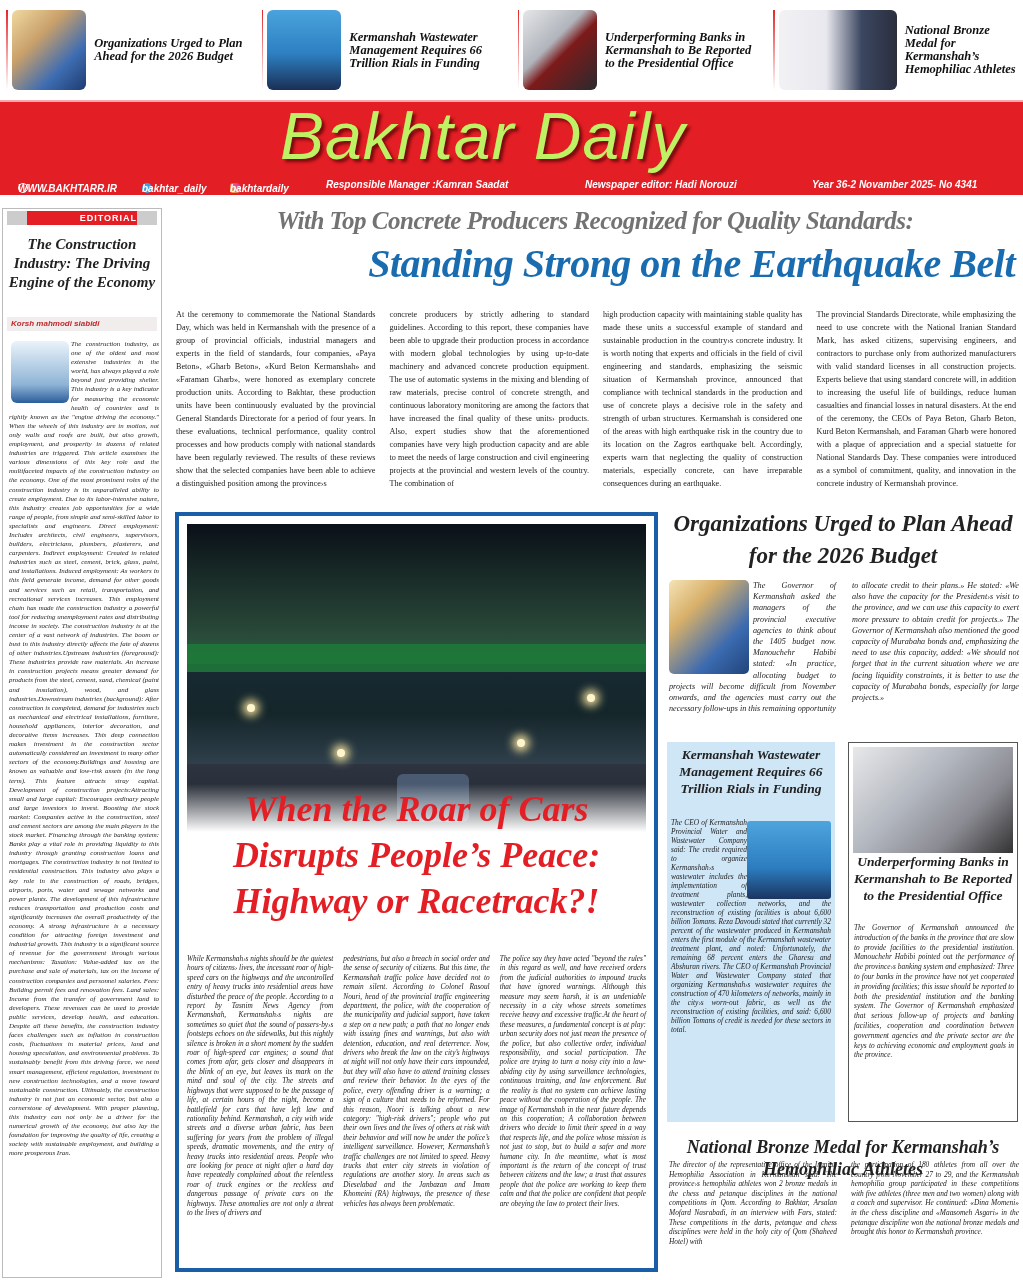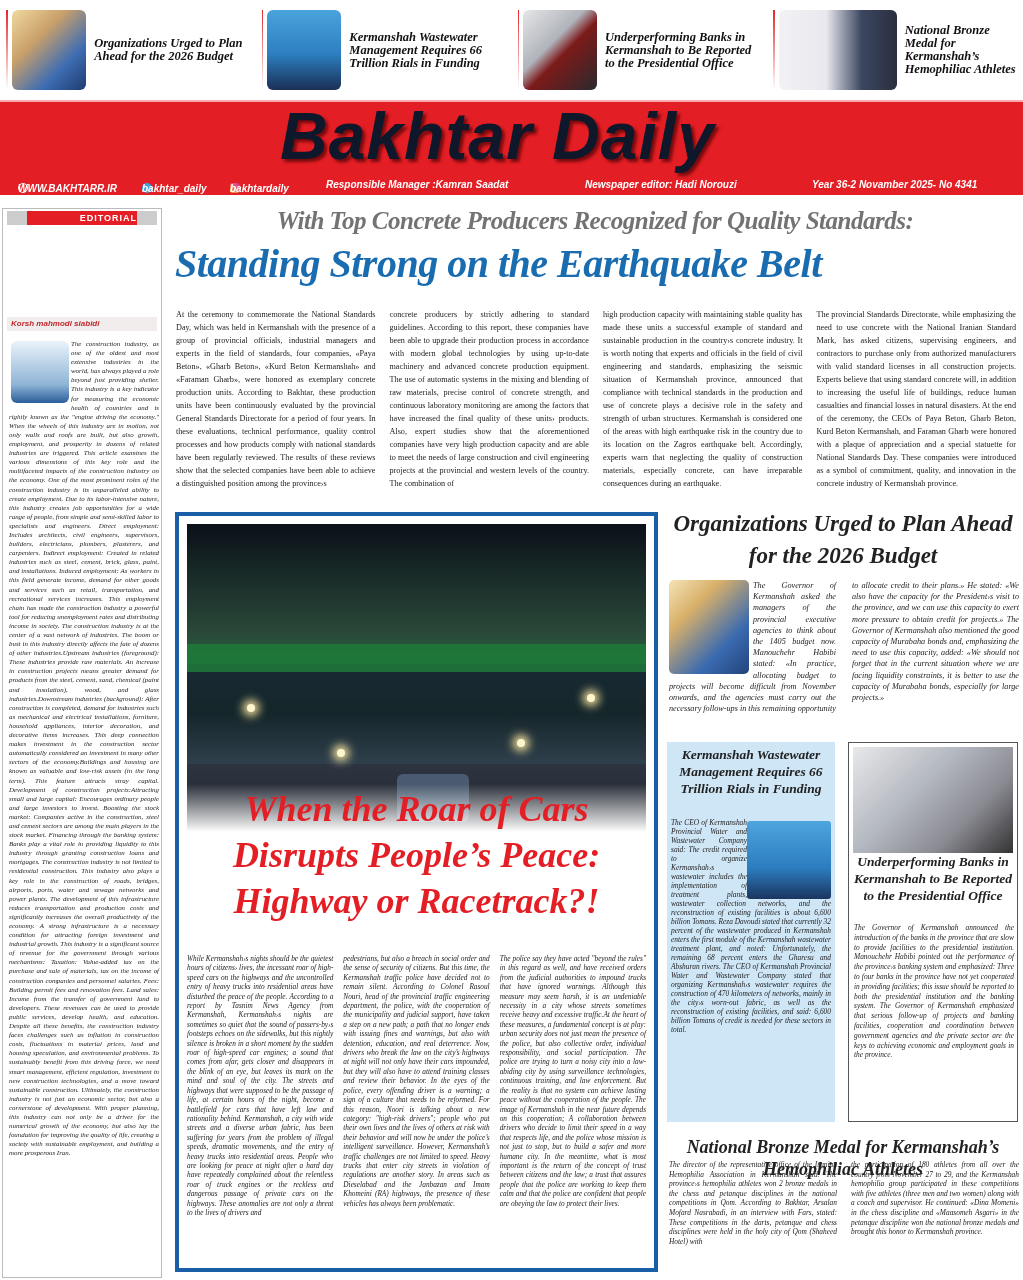--- a/index.html
+++ b/index.html
@@ -3,34 +3,34 @@
 <meta charset="utf-8">
 <style>
 *{box-sizing:border-box;margin:0;padding:0}
 body{width:1023px;height:1280px;background:#fff;font-family:"Liberation Serif",serif;color:#222;position:relative;overflow:hidden}
 .teasers{position:absolute;top:0;left:0;width:1023px;height:100px;display:flex}
 .teaser{flex:1;display:flex;align-items:center;padding:6px 4px 6px 6px;position:relative}
 .teaser .bar{width:4px;height:80px;background:linear-gradient(#e3262a,#fff);margin-right:4px}
 .teaser .thumb{width:74px;height:80px;border-radius:6px;flex:none;position:relative;overflow:hidden}
 .teaser .ttl{font-family:"Liberation Serif",serif;font-weight:bold;font-style:italic;font-size:12.5px;line-height:13px;color:#111;margin-left:8px}
 .masthead{position:absolute;top:100px;left:0;width:1023px;height:95px;background:#e31e24;border-top:2px solid #f7a9ab}
-.logo{position:absolute;left:280px;top:-4px;font-family:"Liberation Sans",sans-serif;font-weight:bold;font-style:italic;font-size:66px;color:#0f172a;letter-spacing:1px;text-shadow:3px 3px 3px #7a0b0e}
+.logo{position:absolute;left:280px;top:-4px;font-family:"Liberation Sans",sans-serif;font-weight:normal;font-style:italic;font-size:66px;color:#bef264;letter-spacing:1px;text-shadow:3px 3px 3px #7a0b0e}
 .mastinfo{position:absolute;top:73px;left:0;width:1023px;height:20px;font-family:"Liberation Sans",sans-serif;font-style:italic;font-size:10px;color:#fff;font-weight:bold}
 .mastinfo span{position:absolute;top:4px;white-space:nowrap}
 .ico{display:inline-block;width:10px;height:10px;border-radius:50%;vertical-align:-1px;margin-right:3px}
 .sidebar{position:absolute;top:208px;left:2px;width:160px;height:1070px;border:1px solid #bbb;background:#fff}
 .ed-tag{position:absolute;top:2px;left:4px;right:4px;height:14px;background:#ccc;display:flex;justify-content:center}
 .ed-tag div{background:#e31e24;color:#fff;font-family:"Liberation Sans",sans-serif;font-size:9px;font-weight:bold;width:110px;text-align:right;line-height:14px;letter-spacing:1px}
 .ed-title{position:absolute;top:26px;left:4px;width:150px;text-align:center;font-weight:bold;font-style:italic;font-size:15px;line-height:19px}
 .ed-author{position:absolute;top:108px;left:4px;width:150px;height:14px;background:#f1eded;color:#c0282d;font-family:"Liberation Sans",sans-serif;font-size:8px;font-weight:bold;font-style:italic;padding-left:4px;line-height:14px}
 .ed-photo{position:absolute;top:132px;left:8px;width:58px;height:62px;border-radius:6px;background:linear-gradient(#eaf3fa,#8fb4d6 70%,#2a5d9a)}
 .ed-body{position:absolute;top:130px;left:6px;width:150px;font-style:italic;font-size:6.9px;line-height:9.1px;text-align:justify;color:#222}
 .ed-body .float{float:left;width:62px;height:68px}
 .main-kicker{position:absolute;top:207px;left:175px;width:840px;text-align:center;color:#737373;font-style:italic;font-weight:bold;font-size:25px;font-family:"Liberation Serif",serif;letter-spacing:-0.5px}
-.main-head{position:absolute;top:240px;left:175px;width:840px;text-align:left;color:#1a6cb0;font-style:italic;font-weight:bold;font-size:40px;letter-spacing:-0.5px}
+.main-head{position:absolute;top:240px;left:175px;width:840px;text-align:right;color:#1a6cb0;font-style:italic;font-weight:bold;font-size:40px;letter-spacing:-0.5px}
 .main-cols{position:absolute;top:308px;left:176px;width:840px;display:flex;gap:14px}
 .main-cols .col{flex:1;font-size:8.2px;line-height:13px;text-align:justify;color:#222}
 .feature{position:absolute;top:512px;left:175px;width:483px;height:760px;border:4px solid #1a5ea8;background:#fff}
 .feature .photo{position:absolute;top:8px;left:8px;right:8px;height:420px;background:linear-gradient(180deg,#0b1220 0%,#1a2c3a 25%,#15262a 45%,#3a4a5a 62%,#1d2630 75%,#0e1014 100%)}
 .feature .photo .sky{position:absolute;left:0;right:0;top:0;height:140px;background:linear-gradient(#0a1018,#2a4a3a 80%,#1d6a3a)}
 .feature .photo .bridge{position:absolute;left:0;right:0;top:120px;height:28px;background:#1f7a3a;opacity:.85}
 .feature .photo .road{position:absolute;left:0;right:0;bottom:0;height:180px;background:linear-gradient(#2d3440,#111)}
 .feature .photo .car{position:absolute;left:210px;top:250px;width:72px;height:48px;background:#4a5a70;border-radius:6px}
 .feature .photo .light{position:absolute;width:8px;height:8px;border-radius:50%;background:#fff6d0;box-shadow:0 0 10px 4px #ffe9a0}
 .feature .photo .overlay{position:absolute;left:0;right:0;bottom:20px;text-align:center;color:#e31e24;font-weight:bold;font-style:italic;font-size:36px;line-height:46px}
@@ -99,20 +99,21 @@
     <span style="left:326px">Responsible Manager :Kamran Saadat</span>
     <span style="left:585px">Newspaper editor: Hadi Norouzi</span>
     <span style="left:812px">Year 36-2 Novamber 2025- No 4341</span>
   </div>
 </div>
 
 <div class="sidebar">
   <div class="ed-tag">
       <div>EDITORIAL</div>
     </div>
+  <div class="ed-title">The Construction Industry: The Driving Engine of the Economy</div>
   <div class="ed-author">Korsh mahmodi siabidi</div>
   <div class="ed-photo"></div>
   <div class="ed-body"><div class="float"></div><span>The construction industry, as one of the oldest and most extensive industries in the world, has always played a role beyond just providing shelter. This industry is a key indicator for measuring the economic health of countries and is rightly known as the "engine driving the economy." When the wheels of this industry are in motion, not only walls and roofs are built, but also growth, employment, and prosperity in dozens of related industries are triggered. This article examines the various dimensions of this key role and the multifaceted impacts of the construction industry on the economy. One of the most prominent roles of the construction industry is its unparalleled ability to create employment. Due to its labor-intensive nature, this industry creates job opportunities for a wide range of people, from simple and semi-skilled labor to specialists and engineers. Direct employment: Includes architects, civil engineers, supervisors, builders, electricians, plumbers, plasterers, and carpenters. Indirect employment: Created in related industries such as steel, cement, brick, glass, paint, and installations. Induced employment: As workers in this field generate income, demand for other goods and services such as retail, transportation, and recreational services increases. This employment chain has made the construction industry a powerful tool for reducing unemployment rates and distributing income in society. The construction industry is at the center of a vast network of industries. The boom or bust in this industry directly affects the fate of dozens of other industries.Upstream industries (foreground): These industries provide raw materials. An increase in construction projects means greater demand for products from the steel, cement, sand, chemical (paint and insulation), wood, and glass industries.Downstream industries (background): After construction is completed, demand for industries such as mechanical and electrical installations, furniture, household appliances, interior decoration, and decorative items increases. This deep connection makes investment in the construction sector automatically considered an investment in many other sectors of the economy.Buildings and housing are known as valuable and low-risk assets (in the long term). This feature attracts stray capital. Development of construction projects:Attracting small and large capital: Encourages ordinary people and large investors to invest. Boosting the stock market: Companies active in the construction, steel and cement sectors are among the main players in the stock market. Financing through the banking system: Banks play a vital role in providing liquidity to this industry through granting construction loans and mortgages. The construction industry is not limited to residential construction. This industry also plays a key role in the construction of roads, bridges, airports, ports, water and sewage networks and power plants. The development of this infrastructure reduces transportation and production costs and significantly increases the overall productivity of the economy. A strong infrastructure is a necessary condition for attracting foreign investment and industrial growth. This industry is a significant source of revenue for the government through various mechanisms: Taxation: Value-added tax on the purchase and sale of materials, tax on the income of construction companies and personnel salaries. Fees: Building permit fees and renovation fees. Land sales: Income from the transfer of government land to developers. These revenues can be used to provide public services, develop health, and education. Despite all these benefits, the construction industry faces challenges such as inflation in construction costs, fluctuations in material prices, land and housing speculation, and environmental problems. To sustainably benefit from this driving force, we need smart management, efficient regulation, investment in new construction technologies, and a move toward sustainable construction. Ultimately, the construction industry is not just an economic sector, but also a cornerstone of development. With proper planning, this industry can not only be a driver for the numerical growth of the economy, but also lay the foundation for improving the quality of life, creating a society with sustainable employment, and building a more prosperous Iran.</span></div>
 </div>
 
 <div class="main-kicker">With Top Concrete Producers Recognized for Quality Standards:</div>
 <div class="main-head">Standing Strong on the Earthquake Belt</div>
 <div class="main-cols">
   <div class="col">At the ceremony to commemorate the National Standards Day, which was held in Kermanshah with the presence of a group of provincial officials, industrial managers and experts in the field of standards, four companies, «Paya Beton», «Gharb Beton», «Kurd Beton Kermanshah» and «Faraman Gharb», were honored as exemplary concrete production units. According to Bakhtar, these production units have been continuously evaluated by the provincial General Standards Directorate for a period of four years. In these evaluations, technical performance, quality control processes and how products comply with national standards have been regularly reviewed. The results of these reviews show that the selected companies have been able to achieve a distinguished position among the province›s</div>
   <div class="col">concrete producers by strictly adhering to standard guidelines. According to this report, these companies have been able to upgrade their production process in accordance with modern global technologies by using up-to-date machinery and advanced concrete production equipment. The use of automatic systems in the mixing and blending of raw materials, precise control of concrete strength, and continuous laboratory monitoring are among the factors that have increased the final quality of these units› products. Also, expert studies show that the aforementioned companies have very high production capacity and are able to meet the needs of large construction and civil engineering projects at the provincial and western levels of the country. The combination of</div>

